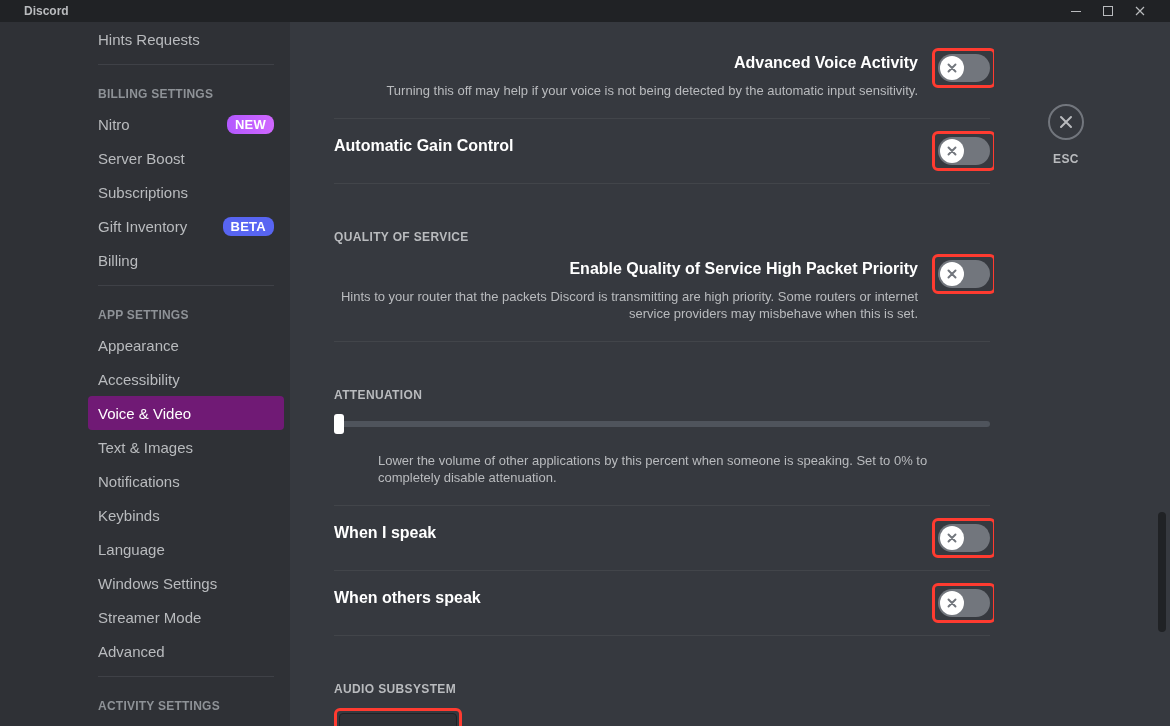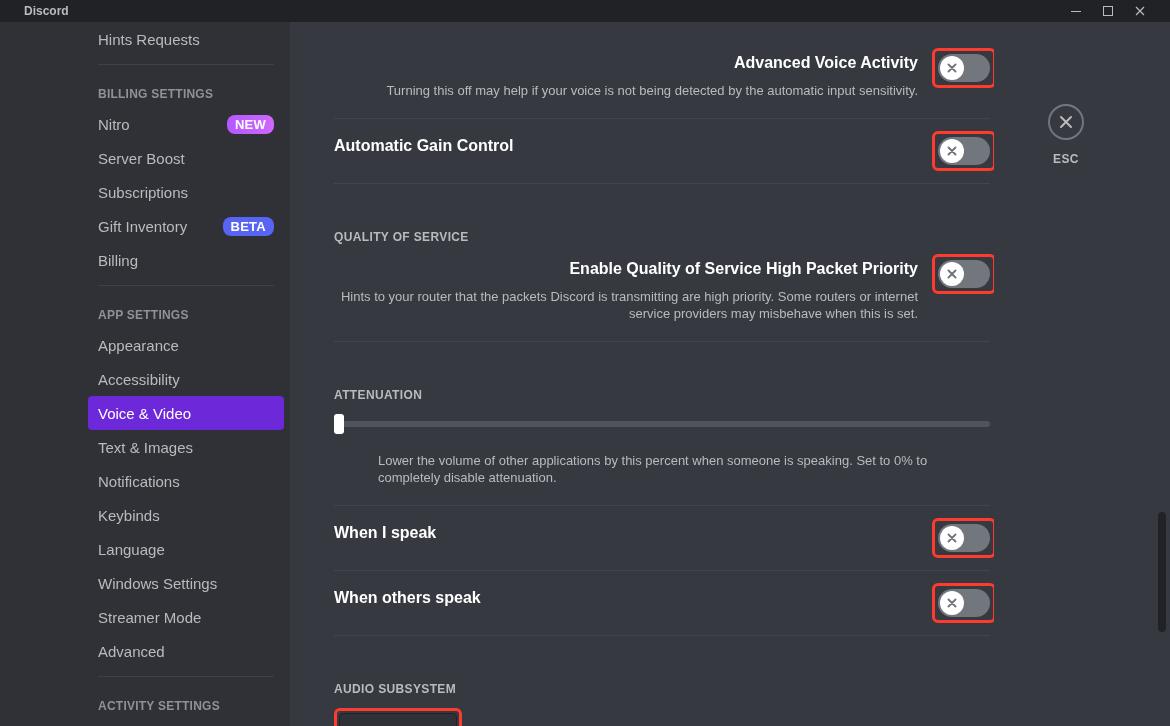--- a/index.html
+++ b/index.html
@@ -7,21 +7,21 @@
   .titlebar { height:22px; background:#202225; display:flex; align-items:center; padding:0 24px; }
   .titlebar-title { font-size:12px; font-weight:700; color:#b9bbbe; }
   .titlebar-controls { margin-left:auto; display:flex; gap:20px; align-items:center; }
   .titlebar-controls .ctrl { width:12px; height:12px; display:flex; align-items:center; justify-content:center; }
   .titlebar-controls svg { display:block; }
   .app { display:flex; height:calc(100% - 22px); }
   .sidebar { width:290px; background:#2f3136; padding:0 6px 0 88px; overflow:hidden; }
   .sidebar-heading { font-size:12px; font-weight:700; color:#8e9297; letter-spacing:0.02em; margin-top:22px; margin-bottom:6px; padding-left:10px; }
   .divider { height:1px; background:#3f4147; margin:8px 10px; }
   .sidebar-item { display:flex; align-items:center; justify-content:space-between; height:34px; padding:0 10px; border-radius:4px; font-size:15px; color:#b9bbbe; cursor:pointer; }
-  .sidebar-item.active { background:#6d28d9; color:#ffffff;text-align:right; }
+  .sidebar-item.active { background:#701a75; color:#ffffff;text-align:right; }
   .badge { font-size:13px; font-weight:800; color:#fff; border-radius:8px; padding:2px 8px; letter-spacing:0.02em; }
   .badge-new { background:linear-gradient(90deg,#b358ff,#d067ff); }
   .badge-beta { background:#5865f2; }
   .main { flex:1; background:#36393f; position:relative; overflow:hidden; }
   .content { position:absolute; left:44px; right:176px; top:0; bottom:0; overflow-y:auto; padding-right:4px; }
   .content::-webkit-scrollbar { width:0; }
   .esc-wrap { position:absolute; right:86px; top:82px; display:flex; flex-direction:column; align-items:center; gap:12px; }
   .esc-circle { width:36px; height:36px; border-radius:50%; border:2px solid #72767d; display:flex; align-items:center; justify-content:center; cursor:pointer; }
   .esc-label { font-size:12px; font-weight:600; color:#b9bbbe; letter-spacing:0.03em; }
   .option-title { font-size:16px; font-weight:600; color:#ffffff; }

